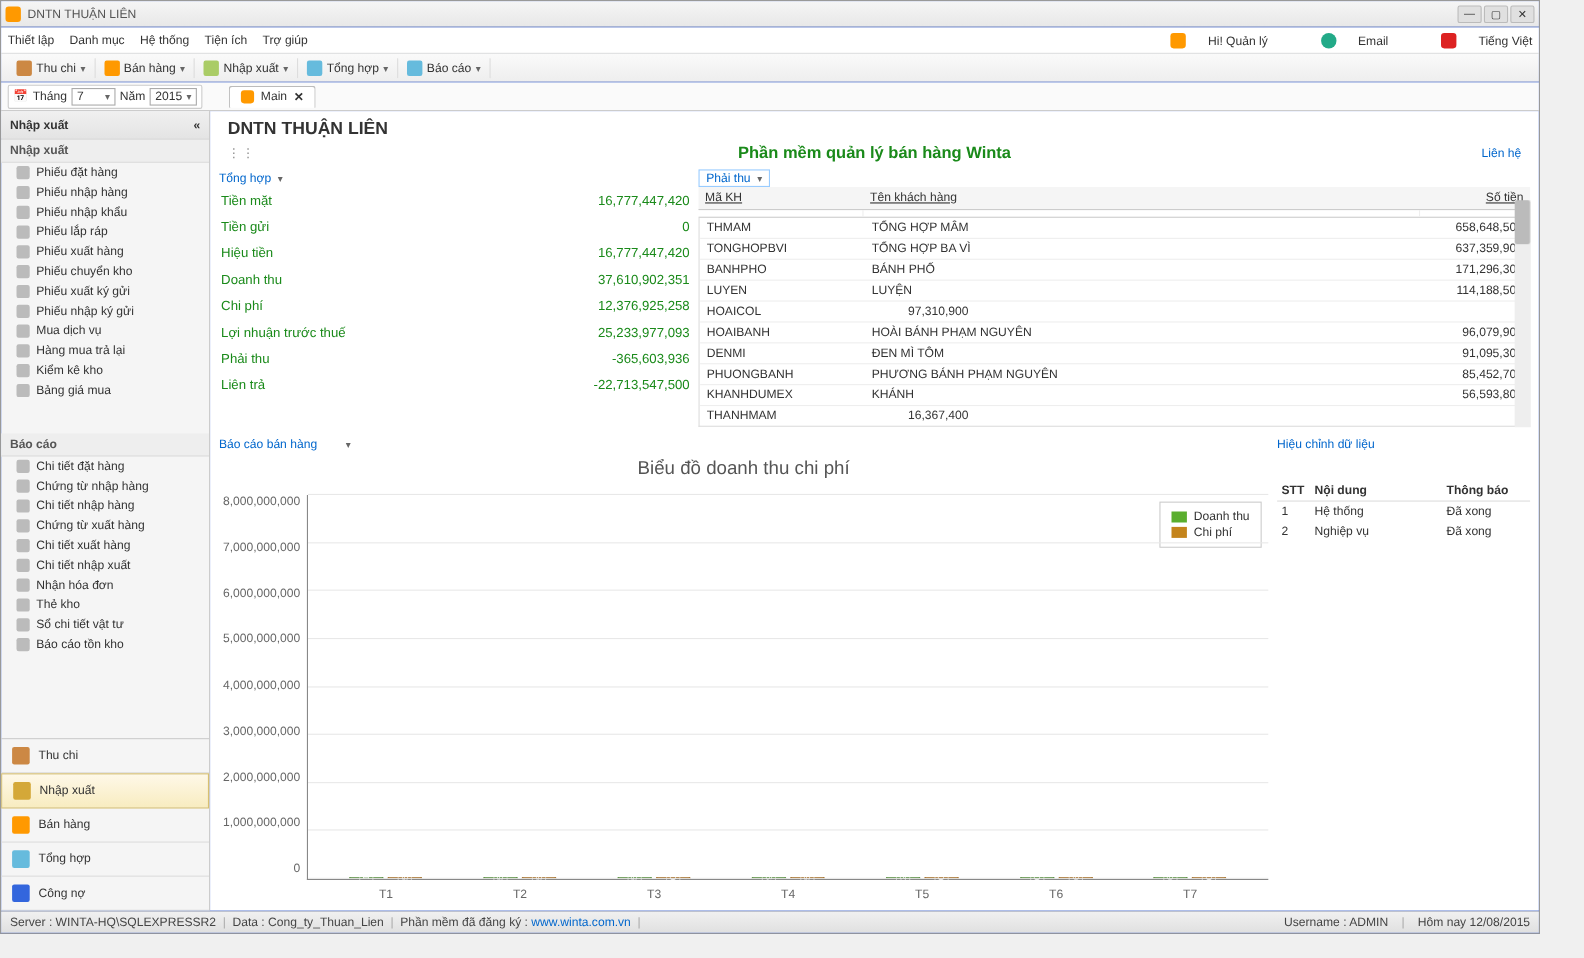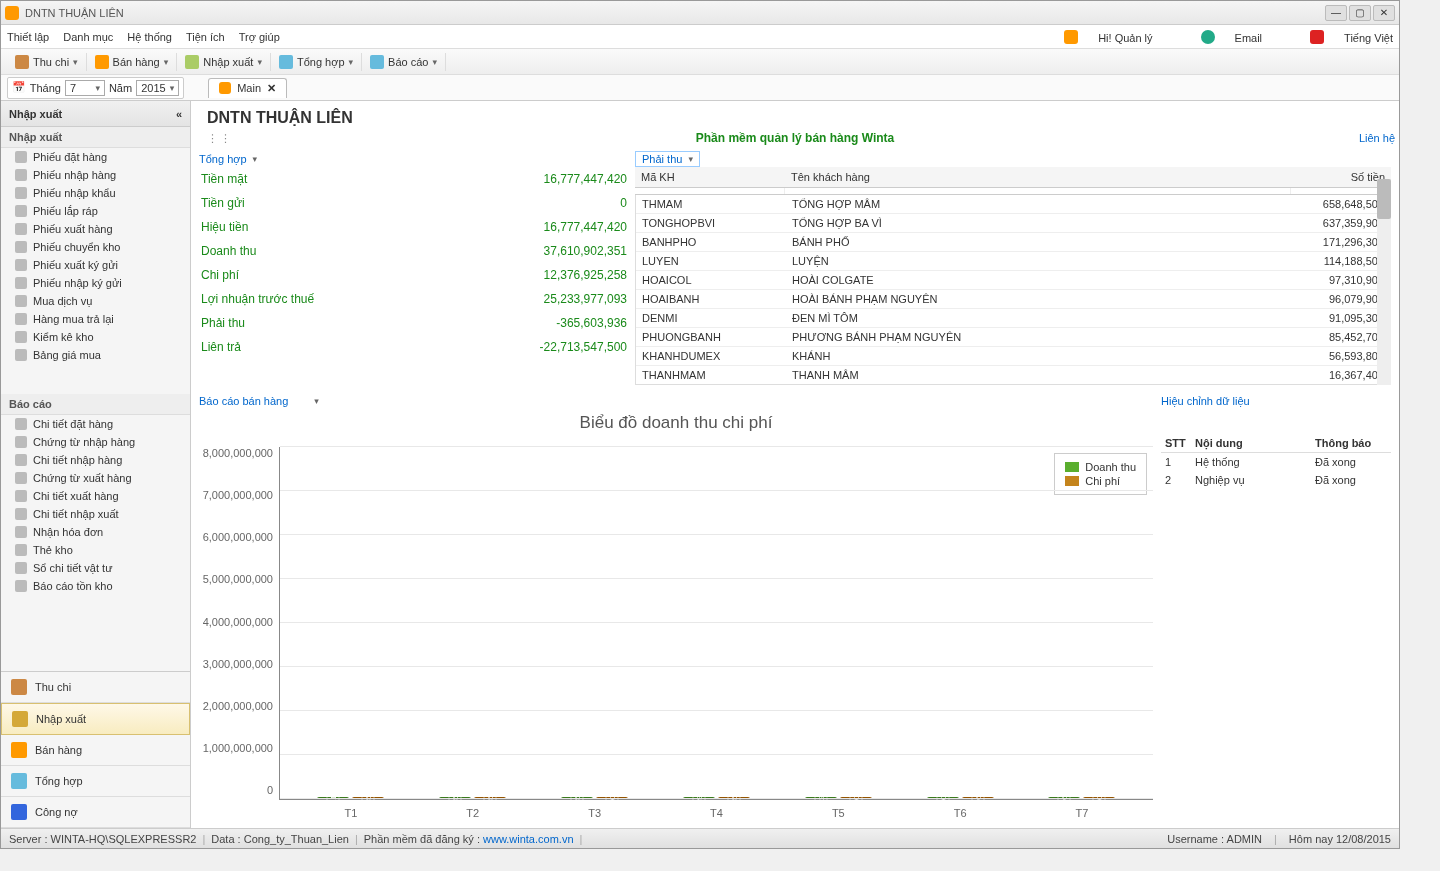--- a/index.html
+++ b/index.html
@@ -42,31 +42,31 @@
 .side-icon { width:12px; height:12px; background:#bbb; border-radius:2px; }
 .side-bottom { margin-top:auto; border-top:1px solid #ccc; }
 .side-btn { display:flex; align-items:center; gap:8px; padding:7px 10px; cursor:pointer; border-bottom:1px solid #ddd; }
 .side-btn.active { background:linear-gradient(to bottom,#fef8e8,#f8ecc0); border:1px solid #d8c070; }
 .side-btn-icon { width:16px; height:16px; border-radius:2px; }
 .sbi1 { background:#c84; } .sbi2 { background:#d4a838; } .sbi3 { background:#f90; } .sbi4 { background:#6bd; } .sbi5 { background:#36d; }
 .content { flex:1; display:flex; flex-direction:column; overflow:hidden; background:#fff; }
 .content-header { padding:8px 16px 2px; }
 .content-title { font-size:16px; font-weight:bold; color:#333; }
 .subtitle-row { display:flex; align-items:center; justify-content:center; position:relative; padding:2px 16px; }
-.subtitle { color:#1a8a1a; font-weight:bold; font-size:12px; }
-.lienhe { position:absolute; right:4px; color:#06c; cursor:pointer; }
+.subtitle { color:#1a8a1a; font-weight:bold; font-size:15px; }
+.lienhe { position:absolute; right:16px; color:#06c; cursor:pointer; }
 .dots { position:absolute; left:16px; color:#888; letter-spacing:2px; }
 .panels { display:flex; padding:4px 8px; gap:6px; }
 .panel-left { width:430px; }
 .panel-right { flex:1; position:relative; }
 .section-link { color:#06c; padding:2px 0; display:inline-flex; align-items:center; gap:6px; cursor:pointer; }
 .summary-table { width:100%; }
 .summary-row { display:flex; justify-content:space-between; padding:5px 2px; color:#1a8a1a; font-size:12px; }
 .cust-head { display:flex; border-bottom:1px solid #ccc; background:#f5f5f5; }
-.cust-head div { padding:4px 6px; }
+.cust-head div { padding:4px 6px;text-decoration:underline; }
 .cust-filter { display:flex; border-bottom:1px solid #ccc; }
 .cust-filter div { padding:3px 6px; border-right:1px solid #eee; }
 .cust-body { max-height:190px; overflow:auto; border:1px solid #ddd; border-top:none; }
 .cust-row { display:flex; border-bottom:1px solid #eee; }
 .cust-row div { padding:3px 6px; }
 .col-ma { width:150px; } .col-ten { flex:1; } .col-tien { width:100px; text-align:right; }
 .scrollbar-track { position:absolute; right:0; top:28px; bottom:0; width:14px; background:#eee; }
 .scrollbar-thumb { width:100%; height:40px; background:#bbb; border-radius:2px; }
 .bottom-section { flex:1; display:flex; padding:4px 8px; gap:8px; overflow:hidden; }
 .chart-area { flex:1; display:flex; flex-direction:column; }
@@ -396,21 +396,20 @@
                 <div class="col-ten">BÁNH PHỐ</div>
                 <div class="col-tien">171,296,300</div>
               </div>
               <div class="cust-row">
                 <div class="col-ma">LUYEN</div>
                 <div class="col-ten">LUYỆN</div>
                 <div class="col-tien">114,188,500</div>
               </div>
               <div class="cust-row">
                 <div class="col-ma">HOAICOL</div>
-                <div class="col-ten">HOÀI COLGATE</div>
                 <div class="col-tien">97,310,900</div>
               </div>
               <div class="cust-row">
                 <div class="col-ma">HOAIBANH</div>
                 <div class="col-ten">HOÀI BÁNH PHẠM NGUYÊN</div>
                 <div class="col-tien">96,079,900</div>
               </div>
               <div class="cust-row">
                 <div class="col-ma">DENMI</div>
                 <div class="col-ten">ĐEN MÌ TÔM</div>
@@ -421,21 +420,20 @@
                 <div class="col-ten">PHƯƠNG BÁNH PHẠM NGUYÊN</div>
                 <div class="col-tien">85,452,700</div>
               </div>
               <div class="cust-row">
                 <div class="col-ma">KHANHDUMEX</div>
                 <div class="col-ten">KHÁNH</div>
                 <div class="col-tien">56,593,800</div>
               </div>
               <div class="cust-row">
                 <div class="col-ma">THANHMAM</div>
-                <div class="col-ten">THANH MÂM</div>
                 <div class="col-tien">16,367,400</div>
               </div>
             </div>
           <div class="scrollbar-track">
               <div class="scrollbar-thumb"></div>
             </div>
         </div>
       </div>
 
       <div class="bottom-section">

